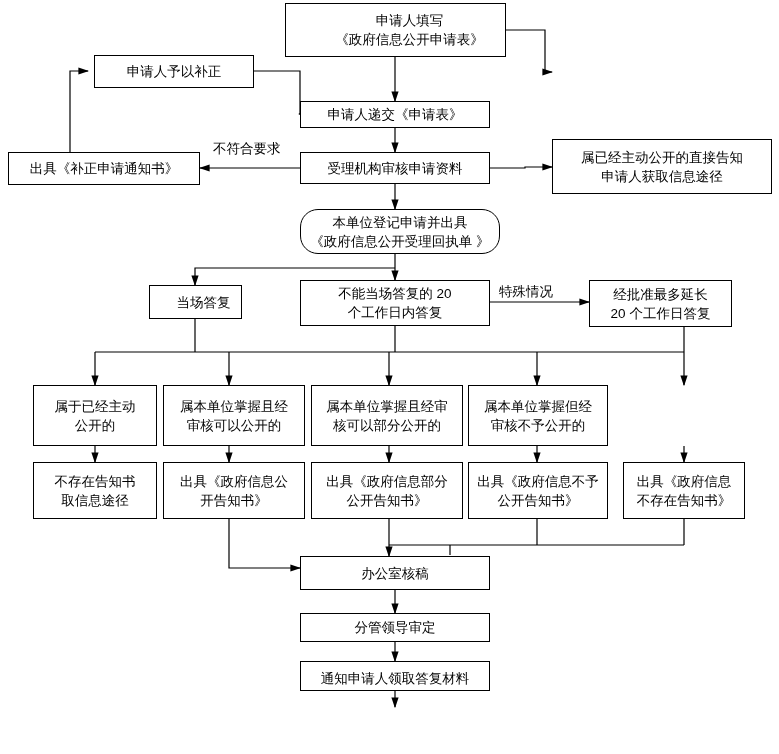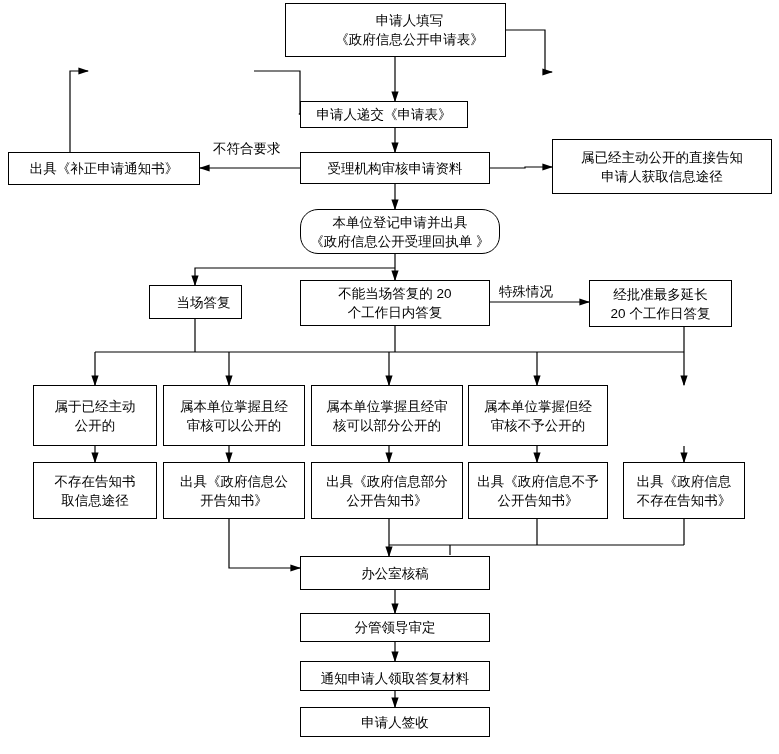--- a/index.html
+++ b/index.html
@@ -78,23 +78,26 @@
       <path d="M395,642 L395,661" marker-end="url(#ah)"></path>
       <path d="M395,691 L395,707" marker-end="url(#ah)"></path>
     </g>
   </svg>
 
   <div class="box" style="left:285px;top:3px;width:221px;height:54px;padding-left:32px;">
     <span style="white-space:pre-line">申请人填写
 《政府信息公开申请表》</span>
   </div>
 
+  <div class="box" style="left:94px;top:55px;width:160px;height:33px;">
+    <span style="white-space:pre-line">申请人予以补正</span>
+  </div>
 
 
-  <div class="box" style="left:300px;top:101px;width:168px;height:27px;">
+  <div class="box" style="left:300px;top:101px;width:190px;height:27px;">
     <span style="white-space:pre-line">申请人递交《申请表》</span>
   </div>
 
   <div class="box" style="left:8px;top:152px;width:192px;height:33px;">
     <span style="white-space:pre-line">出具《补正申请通知书》</span>
   </div>
 
   <div class="box" style="left:300px;top:152px;width:190px;height:32px;">
     <span style="white-space:pre-line">受理机构审核申请资料</span>
   </div>
@@ -174,21 +177,18 @@
   </div>
 
   <div class="box" style="left:300px;top:613px;width:190px;height:29px;">
     <span style="white-space:pre-line">分管领导审定</span>
   </div>
 
   <div class="box" style="left:300px;top:661px;width:190px;height:30px;align-items:flex-end;">
     <span style="white-space:pre-line">通知申请人领取答复材料</span>
   </div>
 
-  <div class="box" style="left:300px;top:707px;width:190px;height:30px;">
-    <span style="white-space:pre-line">申请人签收</span>
-  </div>
 
   <div class="lbl" style="left:211px;top:140px;">不符合要求</div>
 
   <div class="lbl" style="left:497px;top:283px;">特殊情况</div>
 
 </div>
 
 </body></html>

